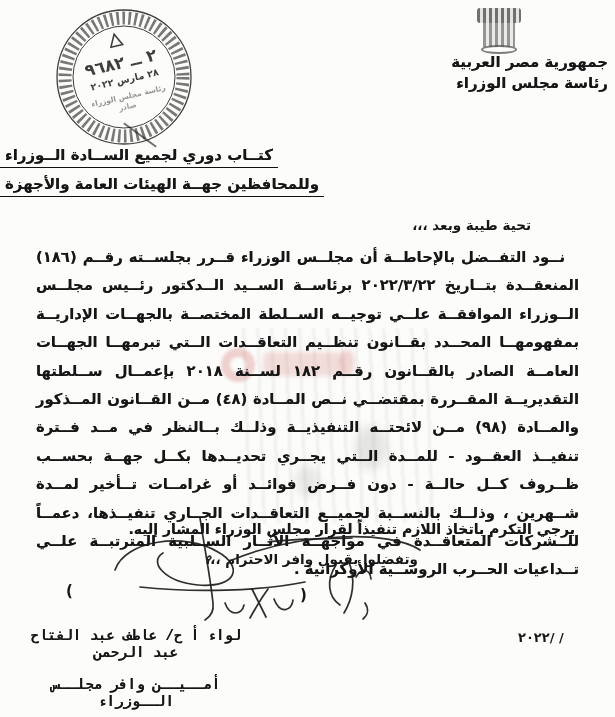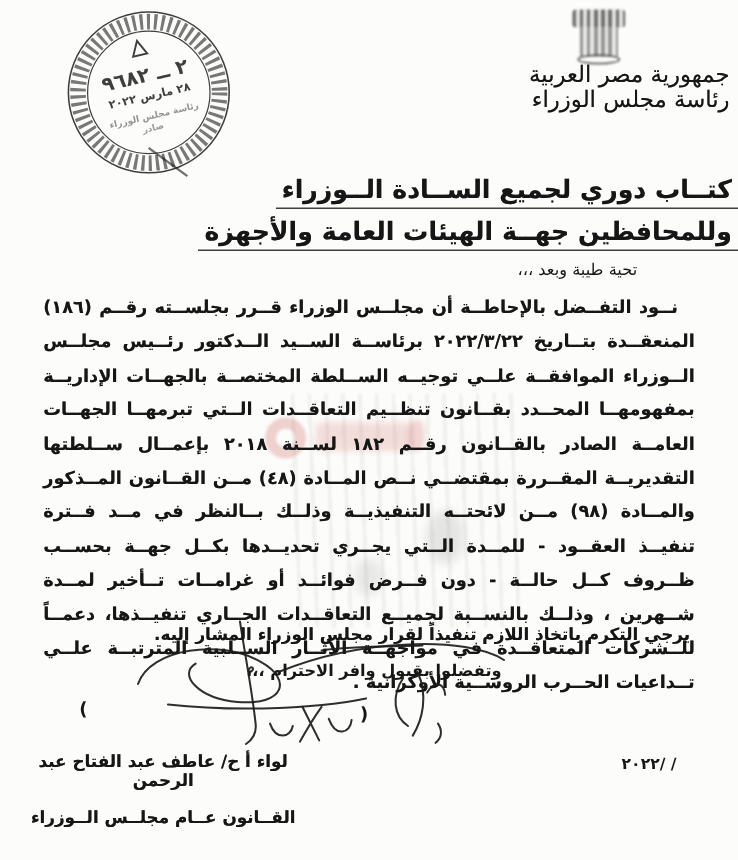--- a/index.html
+++ b/index.html
@@ -11,21 +11,21 @@
   .page {
     position:relative; width:615px; height:717px;
     background:#fcfcfa; overflow:hidden;
     direction:rtl; color:#161616;
   }
   .abs { position:absolute; }
 
   
   .org-header {
     top:52px; right:7px; text-align:right;
-    font-size:19px; font-weight:normal; line-height:20.5px;
+    font-size:15px; font-weight:bold; line-height:20.5px;
     text-shadow:0 0 .5px rgba(0,0,0,.55);
   }
 
   
   .emblem { left:477px; top:4px; width:44px; height:50px; filter:blur(.7px); opacity:.8; }
   .emblem-top {
     position:absolute; left:0; top:4px; width:44px; height:15px;
     background:repeating-linear-gradient(90deg, rgba(35,35,35,.8) 0 3px, rgba(130,130,130,.25) 3px 6px);
     border-radius:3px;
   }
@@ -39,45 +39,45 @@
   }
 
   
   .stamp { left:48px; top:2px; width:152px; height:150px; }
   .stamp text {
     font-family:"DejaVu Sans", sans-serif; fill:#222;
     font-weight:bold; text-anchor:middle; direction:rtl;
   }
 
   
-  .doc-title { top:146px; left:0; right:0; text-align:right; font-weight:bold; font-size:21px;margin-left:11px; }
+  .doc-title { top:146px; left:0; right:0; text-align:left; font-weight:bold; font-size:15px; }
   .doc-title .tline {
     display:inline-block; border-bottom:1.8px solid #111;
     padding:0 5px 3px; text-shadow:0 0 .5px rgba(0,0,0,.6);
   }
   .doc-title .t2 { margin-top:7px; }
 
-  .greeting { top:217px; right:84px; font-size:13.5px; font-weight:normal; }
+  .greeting { top:217px; right:84px; font-size:13.5px; font-weight:bold; }
 
   
   .body-text {
     top:243px; right:36px; left:36px;
     font-size:14.8px; font-weight:bold; line-height:28.4px;
     text-align:justify; text-indent:14px;
     text-shadow:0 0 .5px rgba(0,0,0,.55);
   }
   .u { text-underline-offset:4px; text-decoration-thickness:1.5px; }
 
   .request { top:521px; right:40px; font-size:14px; font-weight:bold; text-shadow:0 0 .5px rgba(0,0,0,.55); }
   .closing { top:551px; right:197px; font-size:13.5px; font-weight:bold; }
 
   .paren { font-size:15px; font-weight:bold; direction:ltr; }
   .date-field { top:630px; left:518px; font-size:13px; font-weight:bold; direction:ltr; }
 
-  .signer { top:627px; left:22px; width:228px; text-align:center; font-weight:bold; font-size:14px; text-shadow:0 0 .5px rgba(0,0,0,.6); }
+  .signer { top:627px; left:22px; width:228px; text-align:center; font-weight:bold; font-size:14px; text-shadow:0 0 .5px rgba(0,0,0,.6);font-family:Liberation Mono, monospace; }
   .signer-title { margin-top:15px; letter-spacing:.5px; }
 
   
   .scratch { left:120px; top:134px; width:40px; height:2px; background:rgba(20,20,20,.6); transform:rotate(36deg); }
   .streaks {
     left:238px; top:328px; width:195px; height:195px;
     background:repeating-linear-gradient(88deg, transparent 0 11px, rgba(70,70,70,.07) 11px 14px);
     filter:blur(1px);
   }
   .splotch1 { left:355px; top:425px; width:32px; height:45px; background:rgba(0,0,0,.09); filter:blur(4px); border-radius:50%; }
@@ -173,16 +173,16 @@
     <path d="M305,98 C309,104 308,110 303,114"></path>
   </svg>
 
   <div class="abs paren" style="left:66px; top:582px;">(</div>
   <div class="abs paren" style="left:300px; top:586px;">)</div>
 
   <div class="abs date-field">٢٠٢٢/ /</div>
 
   <div class="abs signer">
     <div>لواء أ ح/ عاطف عبد الفتاح عبد الرحمن</div>
-    <div class="signer-title">القــانون عــام مجلــس الــوزراء</div>
+    <div class="signer-title">أمــيــن وافر مجلــس الــوزراء</div>
   </div>
 
 </div>
 
 </body></html>

